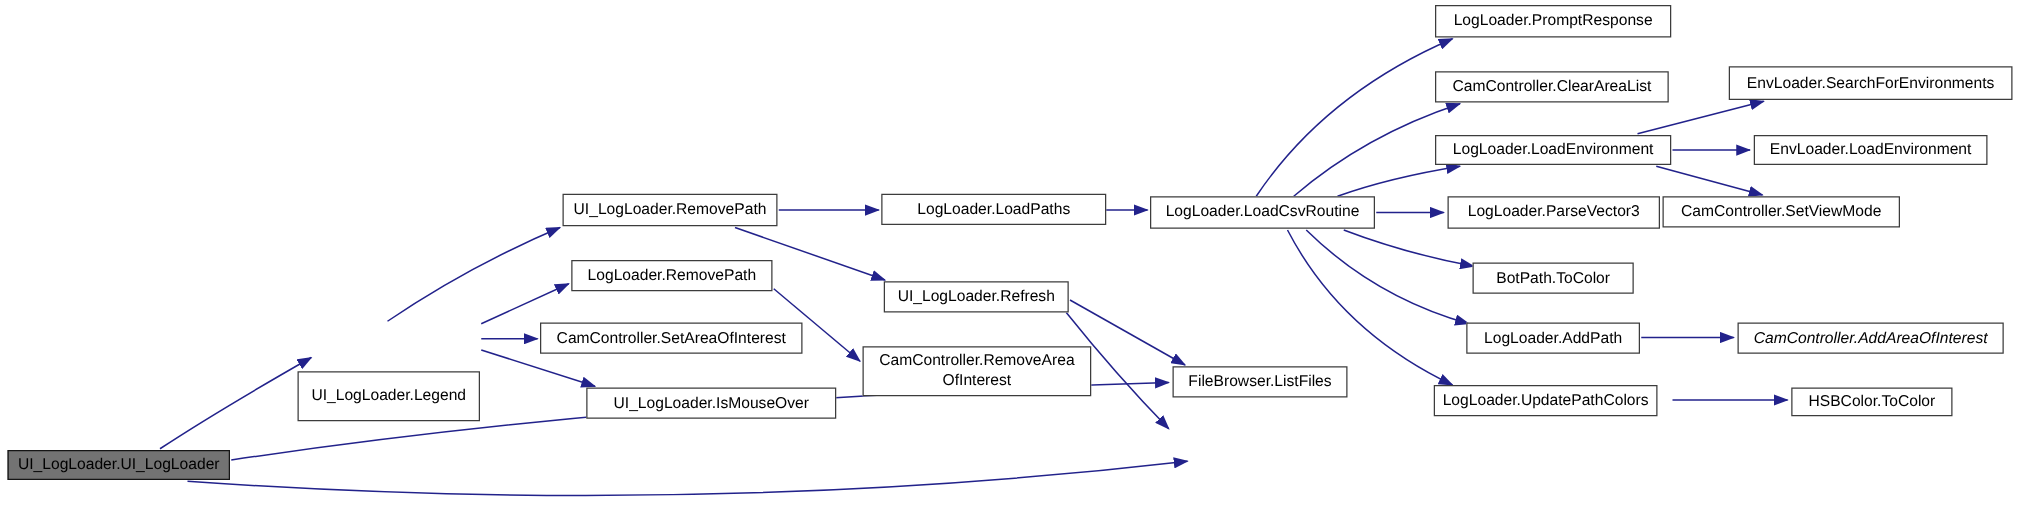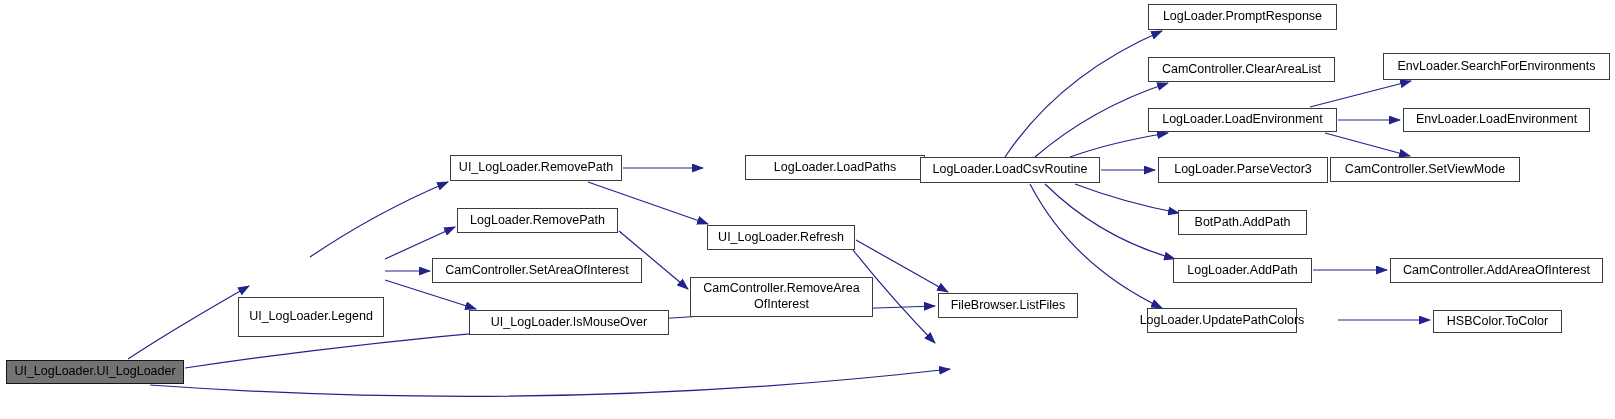--- a/index.html
+++ b/index.html
@@ -69,31 +69,31 @@
       <path d="M 1313 270 L 1387 270" class="edge" stroke="#22228b" marker-end="url(#arrow)"></path>
       <path d="M 1338 320 L 1430 320" class="edge" stroke="#22228b" marker-end="url(#arrow)"></path>
     </svg>
 
 <div class="node highlight" style="left: 6px; top: 360px; width: 178px; height: 24px;">UI_LogLoader.UI_LogLoader</div>
     <div class="node" style="left: 238px; top: 258px; width: 146px; height: 40px; margin-top: 39px;">UI_LogLoader.Legend</div>
     <div class="node" style="left: 450px; top: 155px; width: 172px; height: 26px;">UI_LogLoader.RemovePath</div>
     <div class="node" style="left: 457px; top: 208px; width: 161px; height: 25px;">LogLoader.RemovePath</div>
     <div class="node" style="left: 432px; top: 258px; width: 210px; height: 25px;">CamController.SetAreaOfInterest</div>
     <div class="node" style="left: 469px; top: 310px; width: 200px; height: 25px;">UI_LogLoader.IsMouseOver</div>
-    <div class="node" style="left: 745px; top: 155px; width: 180px; height: 25px;">LogLoader.LoadPaths</div>
+    <div class="node" style="left: 705px; top: 155px; width: 180px; height: 25px;">LogLoader.LoadPaths</div>
     <div class="node" style="left: 707px; top: 225px; width: 148px; height: 25px;">UI_LogLoader.Refresh</div>
     <div class="node" style="left: 690px; top: 277px; width: 183px; height: 40px;">CamController.RemoveArea
 OfInterest</div>
     <div class="node" style="left: 920px; top: 157px; width: 180px; height: 26px;">LogLoader.LoadCsvRoutine</div>
     <div class="node" style="left: 938px; top: 293px; width: 140px; height: 25px;">FileBrowser.ListFiles</div>
     <div class="node" style="left: 1148px; top: 4px; width: 189px; height: 26px;">LogLoader.PromptResponse</div>
     <div class="node" style="left: 1148px; top: 57px; width: 187px; height: 25px;">CamController.ClearAreaList</div>
     <div class="node" style="left: 1148px; top: 108px; width: 189px; height: 24px;">LogLoader.LoadEnvironment</div>
     <div class="node" style="left: 1158px; top: 157px; width: 170px; height: 26px;">LogLoader.ParseVector3</div>
-    <div class="node" style="left: 1178px; top: 210px; width: 129px; height: 25px;">BotPath.AddPath</div>
+    <div class="node" style="left: 1178px; top: 210px; width: 129px; height: 25px;">BotPath.ToColor</div>
     <div class="node" style="left: 1173px; top: 258px; width: 139px; height: 25px;">LogLoader.AddPath</div>
-    <div class="node" style="left: 1147px; top: 308px; width: 150px; height: 25px;">LogLoader.UpdatePathColors</div>
+    <div class="node" style="left: 1147px; top: 308px; width: 179px; height: 25px;">LogLoader.UpdatePathColors</div>
     <div class="node" style="left: 1383px; top: 53px; width: 227px; height: 27px;">EnvLoader.SearchForEnvironments</div>
     <div class="node" style="left: 1403px; top: 108px; width: 187px; height: 24px;">EnvLoader.LoadEnvironment</div>
     <div class="node" style="left: 1330px; top: 157px; width: 190px; height: 25px;">CamController.SetViewMode</div>
-    <div class="node" style="left: 1390px; top: 258px; width: 213px; height: 25px;">CamController.AddAreaOfInterest</div>
+    <div class="node" style="left: 1390px; top: 258px; width: 213px; height: 25px; font-style: italic;">CamController.AddAreaOfInterest</div>
     <div class="node" style="left: 1433px; top: 310px; width: 129px; height: 23px;">HSBColor.ToColor</div>
   </div>
 
 </body></html>

